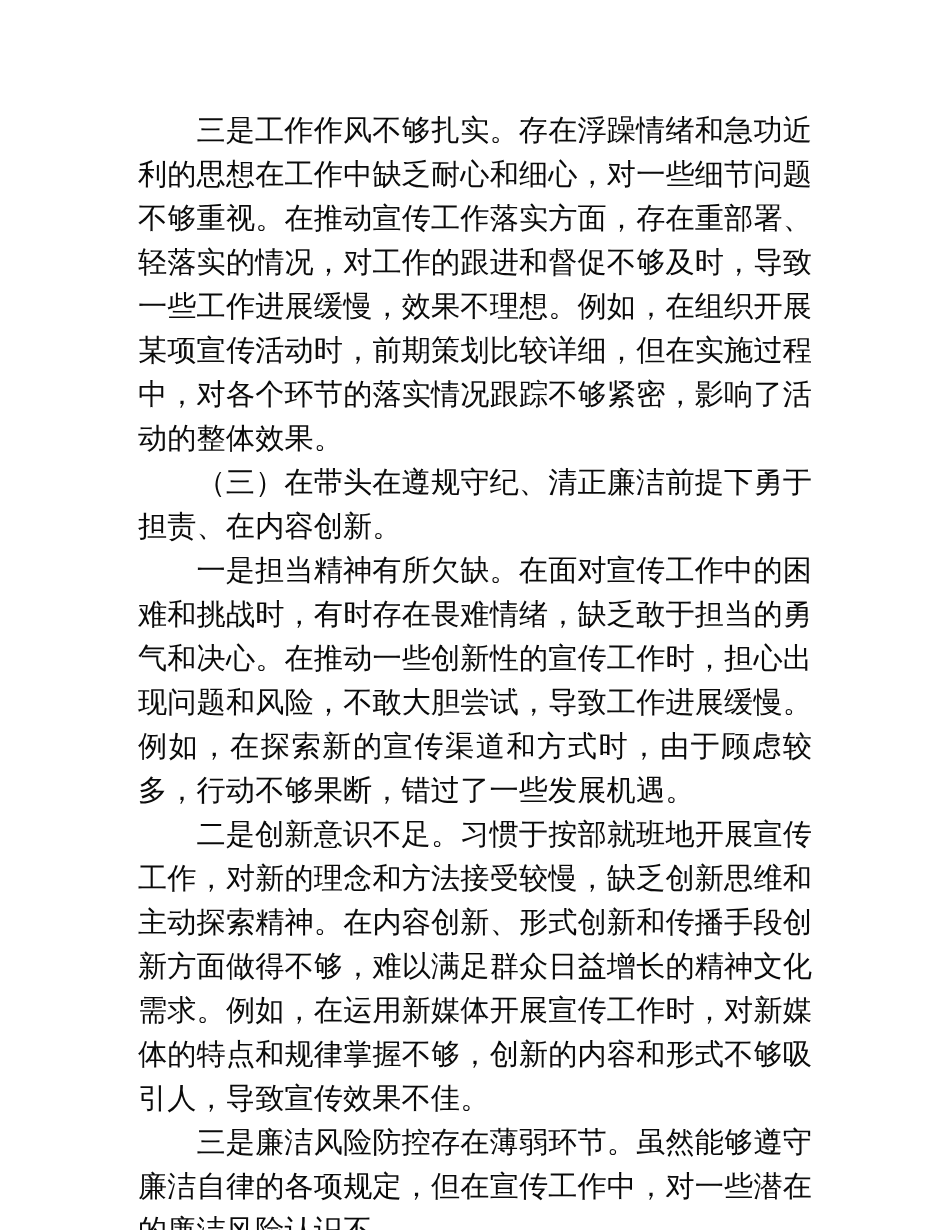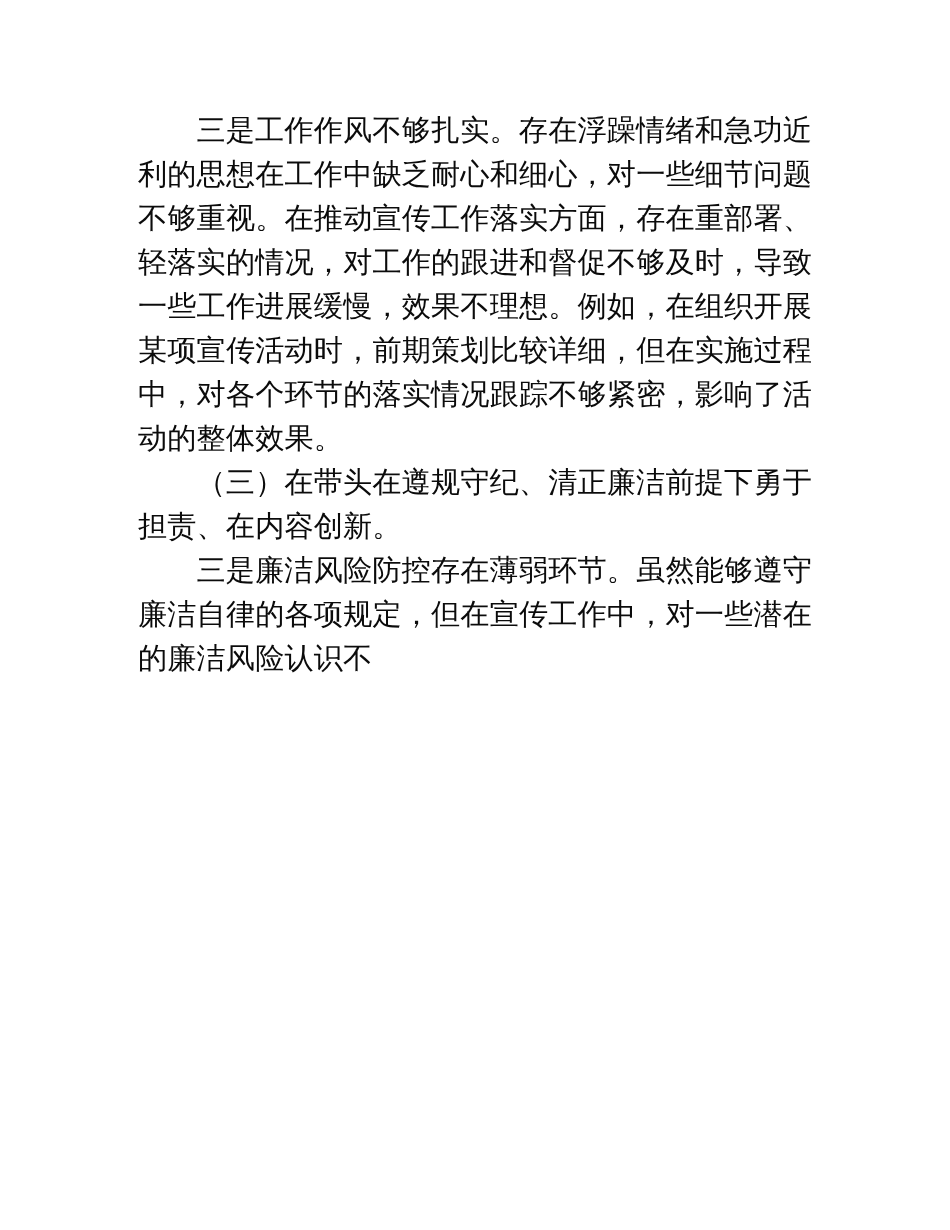--- a/index.html
+++ b/index.html
@@ -45,15 +45,17 @@
     -webkit-font-smoothing: none;
   }
 </style>
 </head>
 <body>
 
 <div id="page">
   <div id="text-column">
     <p class="para">三是工作作风不够扎实。存在浮躁情绪和急功近利的思想在工作中缺乏耐心和细心，对一些细节问题不够重视。在推动宣传工作落实方面，存在重部署、轻落实的情况，对工作的跟进和督促不够及时，导致一些工作进展缓慢，效果不理想。例如，在组织开展某项宣传活动时，前期策划比较详细，但在实施过程中，对各个环节的落实情况跟踪不够紧密，影响了活动的整体效果。</p>
     <p class="para">（三）在带头在遵规守纪、清正廉洁前提下勇于担责、在内容创新。</p>
+    <p class="para">一是担当精神有所欠缺。在面对宣传工作中的困难和挑战时，有时存在畏难情绪，缺乏敢于担当的勇气和决心。在推动一些创新性的宣传工作时，担心出现问题和风险，不敢大胆尝试，导致工作进展缓慢。例如，在探索新的宣传渠道和方式时，由于顾虑较多，行动不够果断，错过了一些发展机遇。</p>
+    <p class="para">二是创新意识不足。习惯于按部就班地开展宣传工作，对新的理念和方法接受较慢，缺乏创新思维和主动探索精神。在内容创新、形式创新和传播手段创新方面做得不够，难以满足群众日益增长的精神文化需求。例如，在运用新媒体开展宣传工作时，对新媒体的特点和规律掌握不够，创新的内容和形式不够吸引人，导致宣传效果不佳。</p>
     <p class="para">三是廉洁风险防控存在薄弱环节。虽然能够遵守廉洁自律的各项规定，但在宣传工作中，对一些潜在的廉洁风险认识不</p>
   </div>
 </div>
 
 </body></html>

